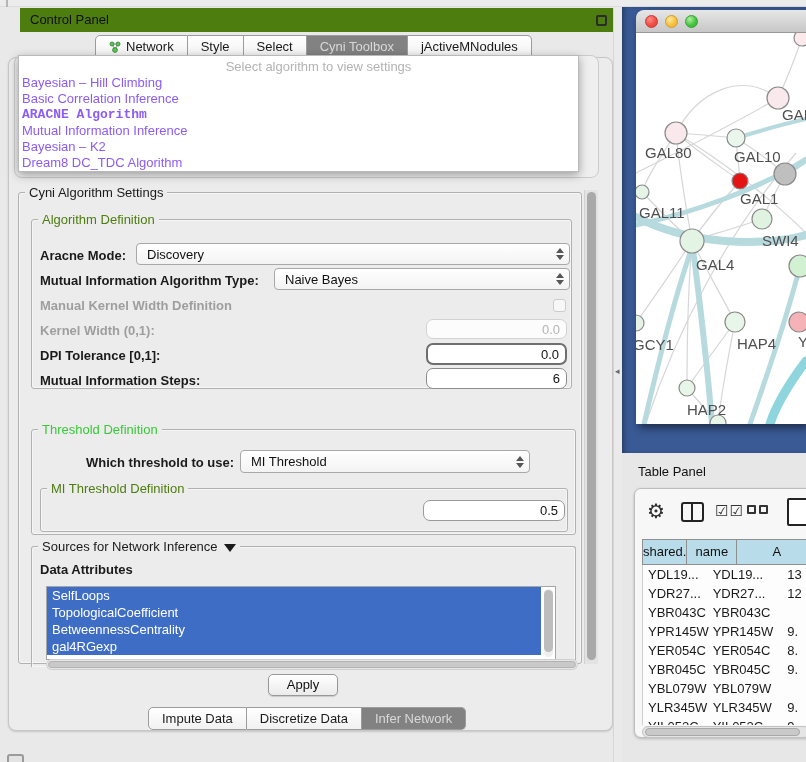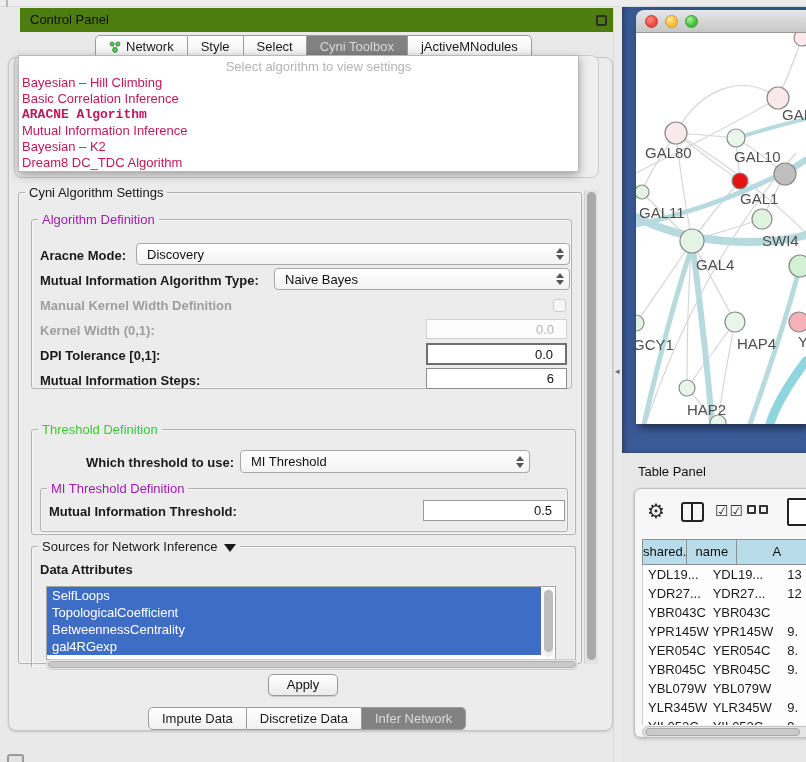--- a/index.html
+++ b/index.html
@@ -41,26 +41,26 @@
 
   .behind-box { position:absolute; left:14px; top:55px; width:585px; height:123px;
     background:#efefef; border:1px solid #cccccc; border-radius:8px; z-index:4; }
 
   .popup {
     position:absolute; left:18px; top:55px; width:561px; height:117px;
     background:#ffffff; border:1px solid #b9b9b9;
     box-shadow:0 3px 9px rgba(0,0,0,.35); z-index:5; padding-top:2px;
   }
   .popup-placeholder { text-align:center; color:#b3b3b3; height:17px; line-height:17px;padding-left:40px; }
-  .popup-item { height:16px; line-height:16px; padding-left:3px; color:#be185d; }
+  .popup-item { height:16px; line-height:16px; padding-left:3px; color:#8b5cf6; }
   .popup-item.bold { font-weight:bold;font-family:Liberation Mono, monospace; }
 
   .group { position:absolute; border:1px solid #b1b1b1; border-radius:3px; box-shadow:inset 0 0 0 1px rgba(255,255,255,.55); }
   .group-title { position:absolute; top:-8px; left:6px; background:#ececec; padding:0 4px; white-space:nowrap; }
-  .t-blue { color:#a21caf; }
+  .t-blue { color:#4d7c0f; }
   .t-green { color:#39c939; }
 
   #settings-group { left:18px; top:192px; width:564px; height:472px; z-index:2; }
   #algo-group    { left:12px; top:26px;  width:541px; height:170px; }
   #thresh-group  { left:12px; top:236px; width:545px; height:106px; }
   #midef-group   { left:8px;  top:58px;  width:528px; height:44px; }
   #sources-group { left:12px; top:353px; width:545px; height:121px; border-bottom:none; border-radius:3px 3px 0 0; }
 
   .lbl { position:absolute; font-weight:bold; white-space:nowrap; }
   .lbl.dim { color:#9e9e9e; }
@@ -69,21 +69,21 @@
   .combo {
     position:absolute; height:22px;
     background:linear-gradient(#ffffff,#f3f3f3);
     border:1px solid #a8a8a8; border-radius:4px;
     display:flex; align-items:center; padding-left:10px; color:#111;
   }
   .spinner { margin-left:auto; margin-right:5px; display:flex; flex-direction:column; gap:2px; align-items:center; }
   .spinner .up   { width:0; height:0; border-left:4px solid transparent; border-right:4px solid transparent; border-bottom:5px solid #555; }
   .spinner .down { width:0; height:0; border-left:4px solid transparent; border-right:4px solid transparent; border-top:5px solid #555; }
 
-  .field { position:absolute; background:#ffffff; text-align:right; padding:0 12px; line-height:19px; color:#111; }
+  .field { position:absolute; background:#ffffff; text-align:right; padding:0 6px; line-height:19px; color:#111;border-radius:7px; }
   .checkbox { position:absolute; width:13px; height:13px; background:#f7f7f7; border:1px solid #cccccc; border-radius:3px; }
 
   .tri-right { display:inline-block; width:0; height:0; border-top:6px solid transparent; border-bottom:6px solid transparent; border-left:8px solid #1a1a1a; margin-left:8px; vertical-align:-1px; }
   .tri-down  { display:inline-block; width:0; height:0; border-left:6px solid transparent; border-right:6px solid transparent; border-top:8px solid #1a1a1a; margin-left:6px; vertical-align:-1px; }
 
   .listbox { position:absolute; left:14px; top:39px; width:510px; height:74px; background:#ffffff; border:1px solid #a5a5a5; overflow:hidden; }
   .list-item { height:17px; line-height:17px; width:494px; background:#3e6dc5; color:#ffffff; padding-left:5px; }
   .list-vscroll { position:absolute; right:2px; top:2px; width:9px; height:68px; background:#efefef; border-radius:5px; }
   .list-vscroll .thumb { position:absolute; left:0; top:1px; width:9px; height:62px; background:#bdbdbd; border-radius:5px; }
 
@@ -258,21 +258,20 @@
       <div class="combo" style="left:208px; top:20px; width:290px; height:23px;">
         <span>MI Threshold</span>
         <span class="spinner">
             <i class="up"></i>
             <i class="down"></i>
           </span>
       </div>
 
       <div class="group" id="midef-group">
         <span class="group-title t-blue">MI Threshold Definition</span>
-        <span class="lbl" style="left:8px; top:15px;">Mutual Information Threshold:</span>
         <div class="field" style="left:382px; top:11px; width:142px; height:21px; border:1px solid #999999;">0.5</div>
       </div>
     </div>
 
     <div class="group" id="sources-group">
       <span class="group-title">
         <span>Sources for Network Inference</span><span class="tri-down"></span>
       </span>
       <span class="lbl" style="left:8px; top:15px;">Data Attributes</span>
       <div class="listbox">

